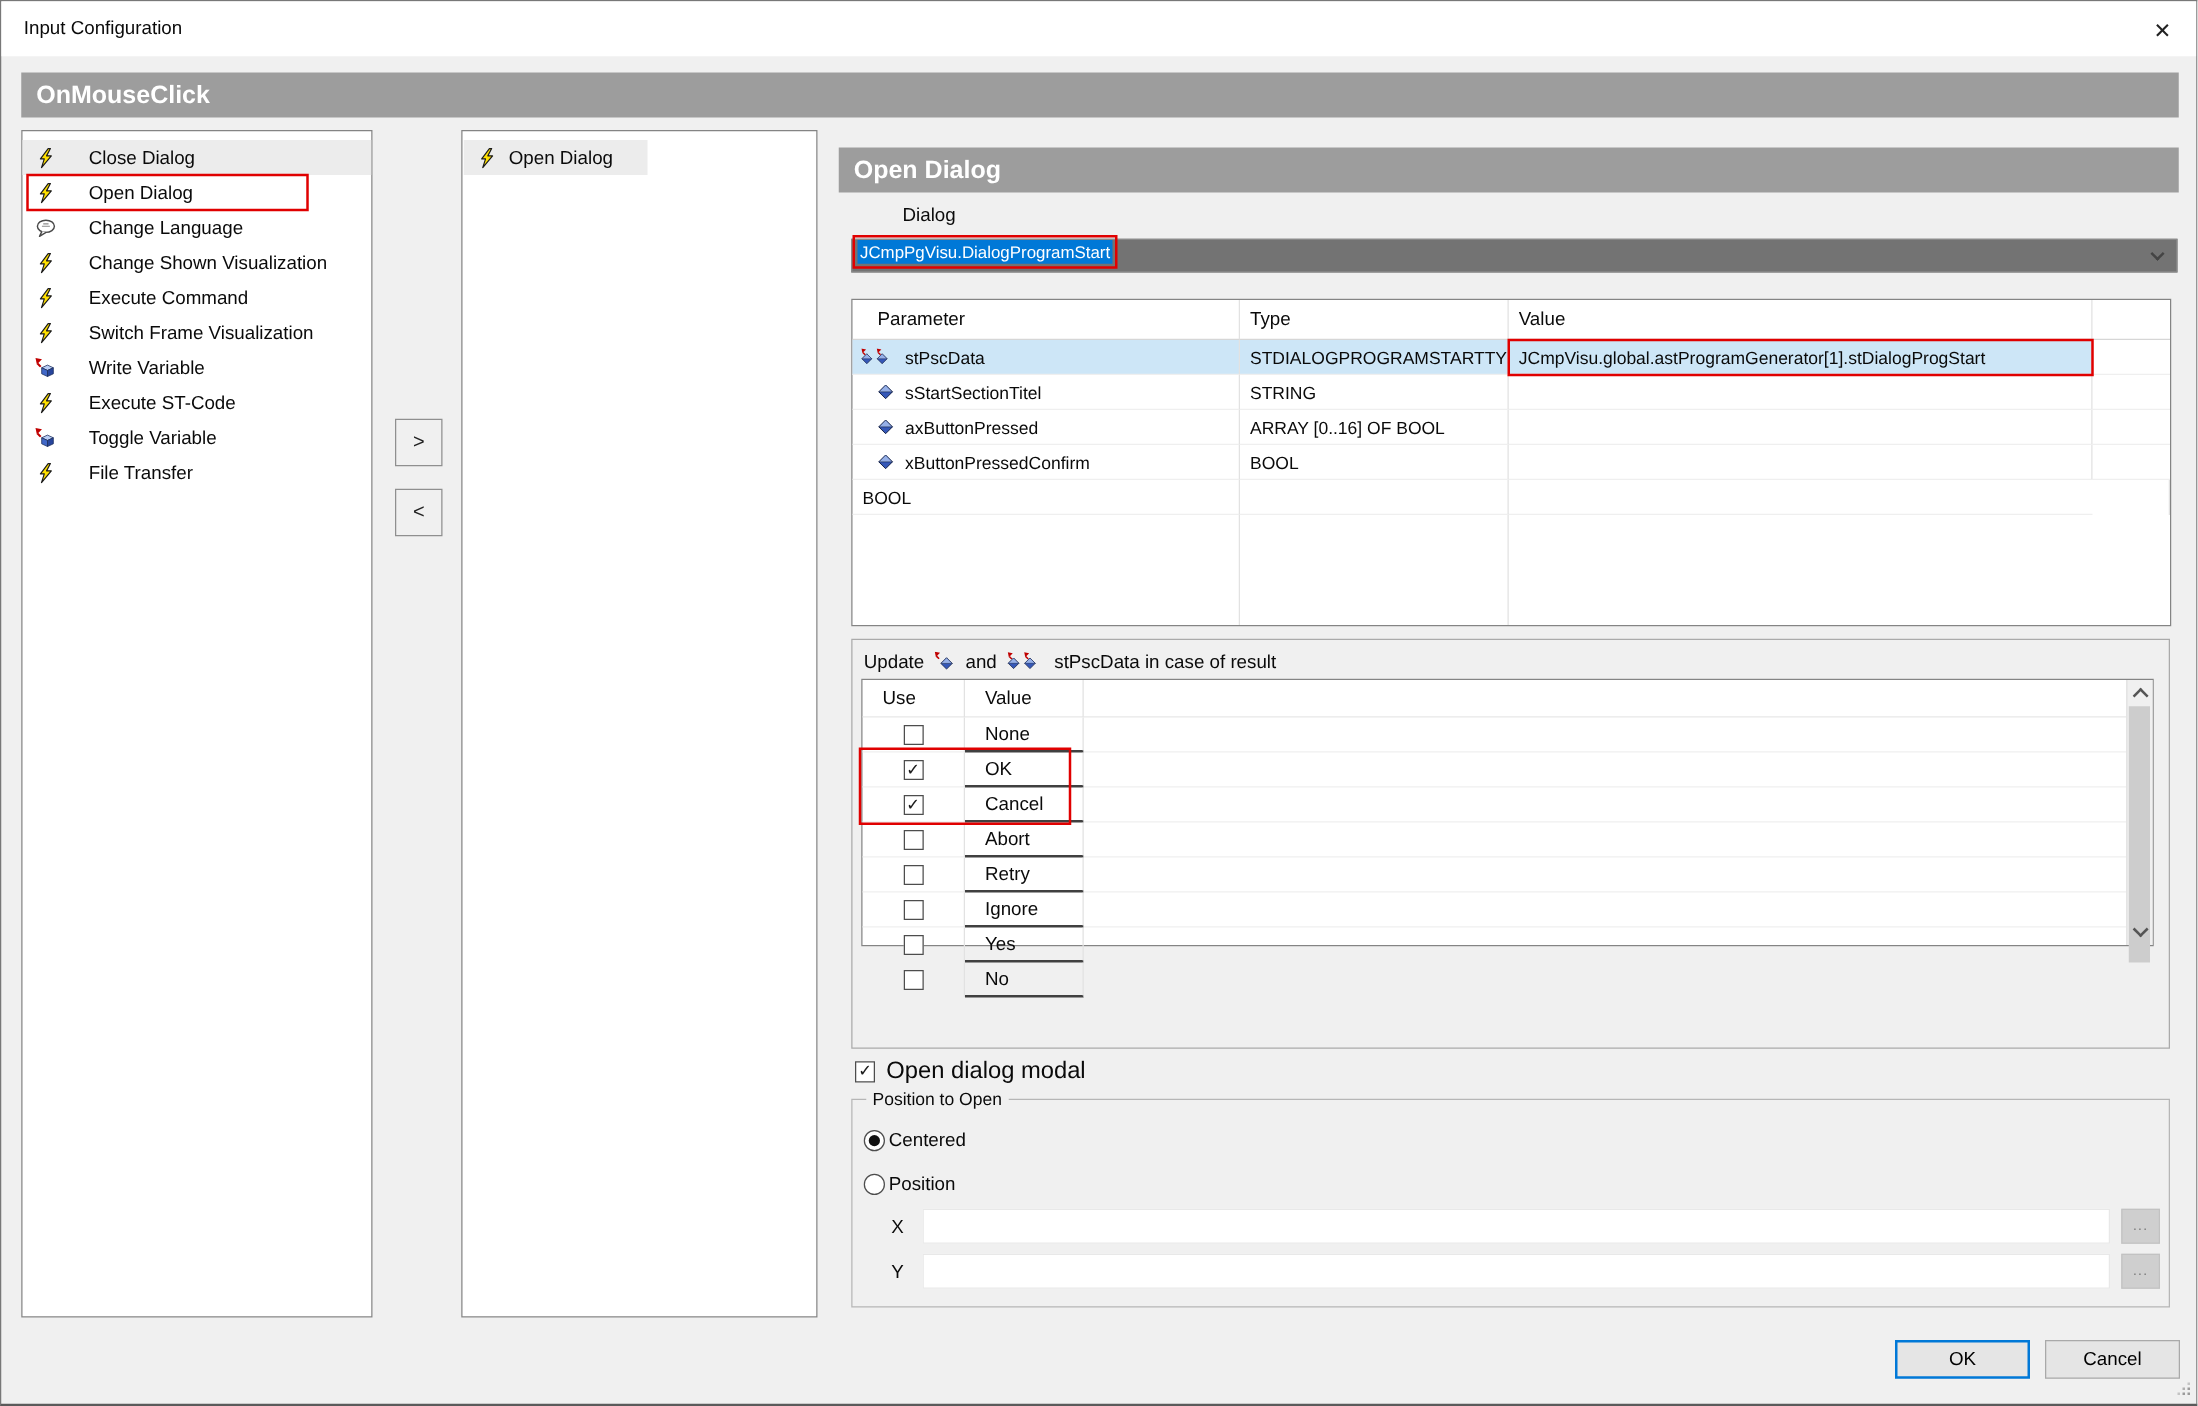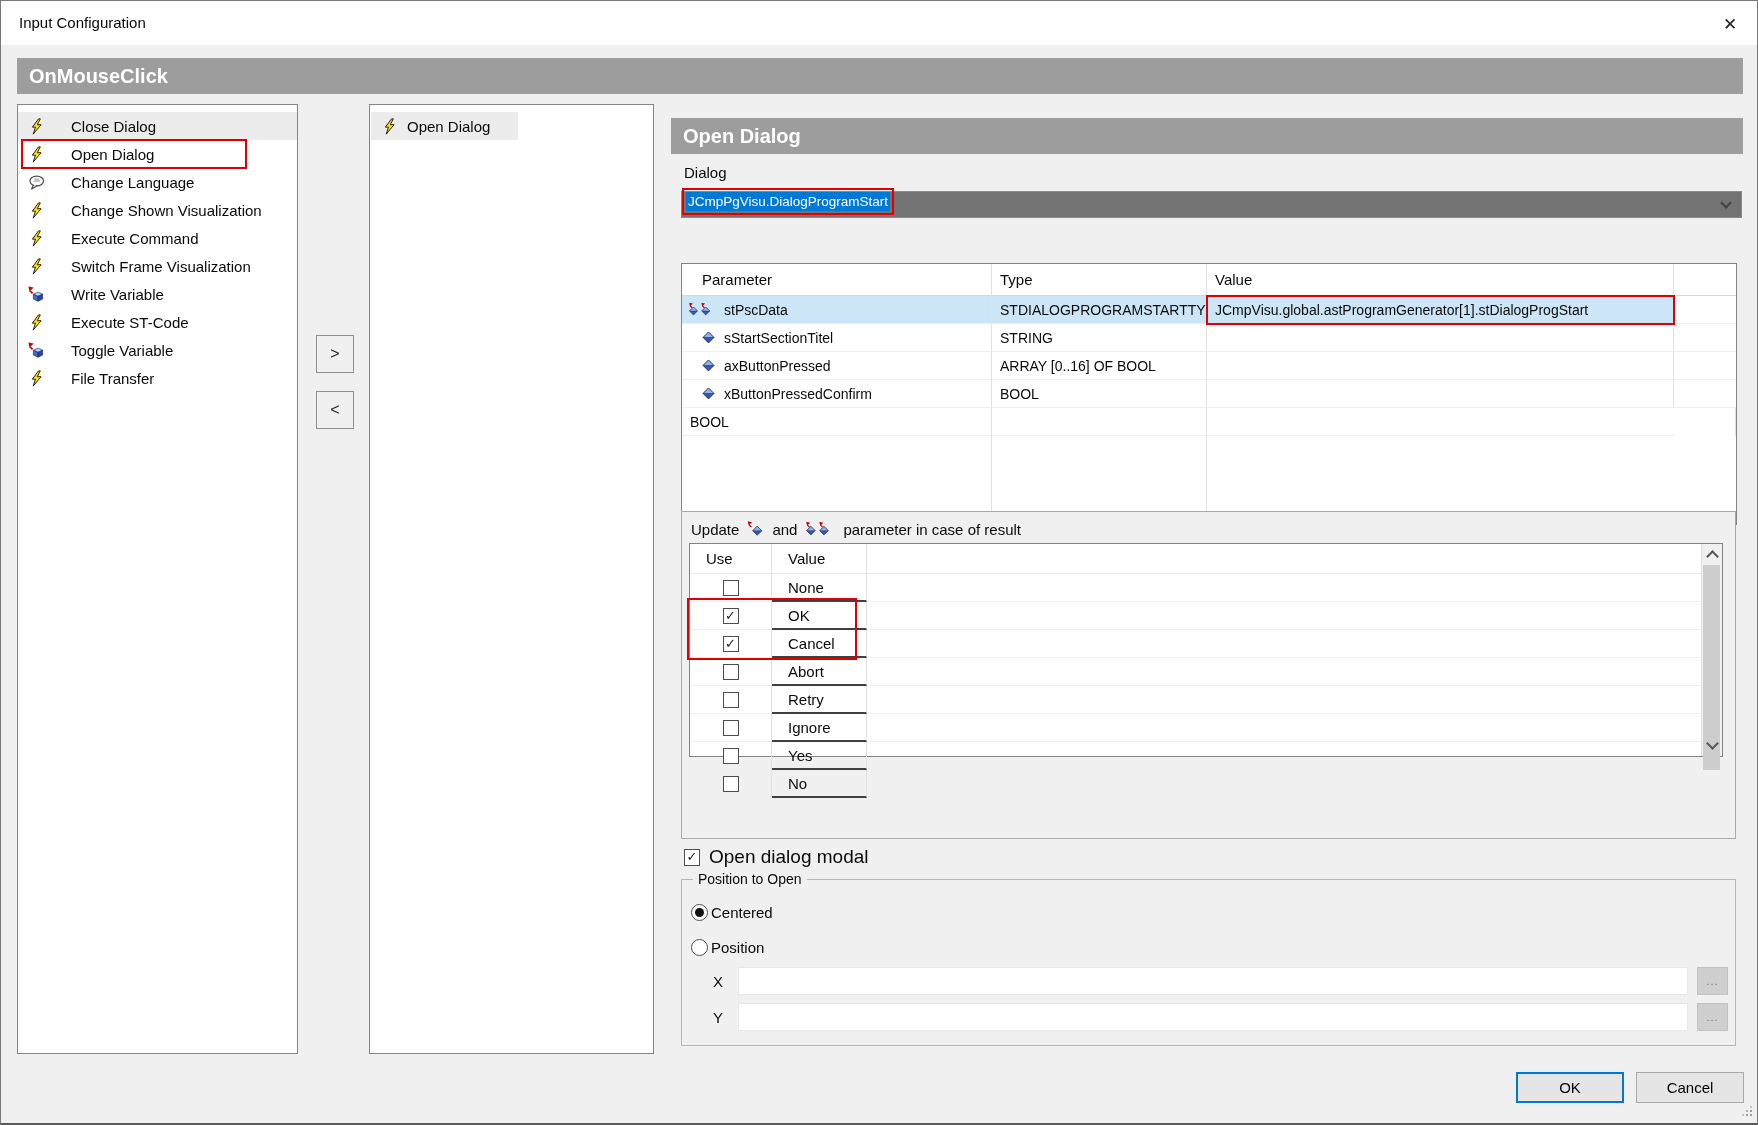--- a/index.html
+++ b/index.html
@@ -26,26 +26,26 @@
   .icon16 { width:17px; height:17px; flex:0 0 17px; }
   .icon15 { width:15px; height:15px; flex:0 0 15px; }
   .icon-io { width:28px; height:15px; flex:0 0 28px; }
   .icon-lbl { width:17px; height:16px; }
   .icon-lbl-io { width:30px; height:16px; }
 
   .sq-btn { position:absolute; width:38px; height:38px; background:#f0f0f0; border:1px solid #8f8f8f; font-size:16px; color:#222; display:flex; align-items:center; justify-content:center; font-family:"Liberation Sans",sans-serif; }
   #btn-add { left:315px; top:334px; }
   #btn-remove { left:315px; top:390px; }
 
-  #lbl-dialog { position:absolute; left:683px; top:163px; font-size:15px; }
+  #lbl-dialog { position:absolute; left:721px; top:163px; font-size:15px; }
   #combo { position:absolute; left:680px; top:190px; width:1061px; height:27px; background:#737373; border:1px solid #8a8a8a; display:flex; align-items:flex-start; padding-left:4px; }
   .combo-sel { background:#0078d7; color:#fff; font-size:13.5px; padding:2px 2px; white-space:nowrap; outline:2px solid #e00000; outline-offset:2px; }
   .combo-chevron { position:absolute; right:11px; top:7px; width:8px; height:8px; border-right:2px solid #444; border-bottom:2px solid #444; transform:rotate(45deg); }
 
-  #param-table { position:absolute; left:680px; top:238px; width:1056px; height:262px; background:#fff; border:1px solid #848484; display:grid; grid-template-columns:310px 215px 467px 1fr; grid-template-rows:32px 28px 28px 28px 28px 28px 1fr;margin-top:24px; }
+  #param-table { position:absolute; left:680px; top:238px; width:1056px; height:262px; background:#fff; border:1px solid #848484; display:grid; grid-template-columns:310px 215px 467px 1fr; grid-template-rows:32px 28px 28px 28px 28px 28px 1fr; }
   .pt-hcell { font-size:15px; display:flex; align-items:center; padding-left:8px; border-bottom:1px solid #d6d6d6; border-right:1px solid #e2e2e2; white-space:nowrap; }
   .pt-hcell.last, .pt-cell.last { border-right:none; }
   .pt-hcell.first { padding-left:20px; }
   .pt-cell { font-size:14px; display:flex; align-items:center; padding-left:8px; gap:8px; border-bottom:1px solid #efefef; border-right:1px solid #e2e2e2; white-space:nowrap; overflow:hidden; }
   .pt-cell.pname { padding-left:6px; }
   .pt-cell.hl { background:#cde6f7; }
   .pt-cell.anno-cell { outline:2px solid #e00000; outline-offset:-1px; z-index:3; }
   .pt-fill { border-right:1px solid #e2e2e2; border-bottom:none; }
   .pt-fill.last { border-right:none; }
 
@@ -293,21 +293,21 @@
   <div id="update-box"></div>
   <div id="update-label">
     <span>Update</span>
     <svg class="icon-lbl">
         <use href="#sym-param-out"></use>
       </svg>
     <span>and</span>
     <svg class="icon-lbl-io">
         <use href="#sym-param-io"></use>
       </svg>
-    <span>parameter in case of result</span>
+    <span>stPscData in case of result</span>
   </div>
 
   <div id="result-list">
     <div id="result-grid">
       <div class="rl-hcell">Use</div>
       <div class="rl-hcell">Value</div>
       <div class="rl-hcell last"></div>
 
       <div class="rl-ccell">
           <span class="cb"></span>

